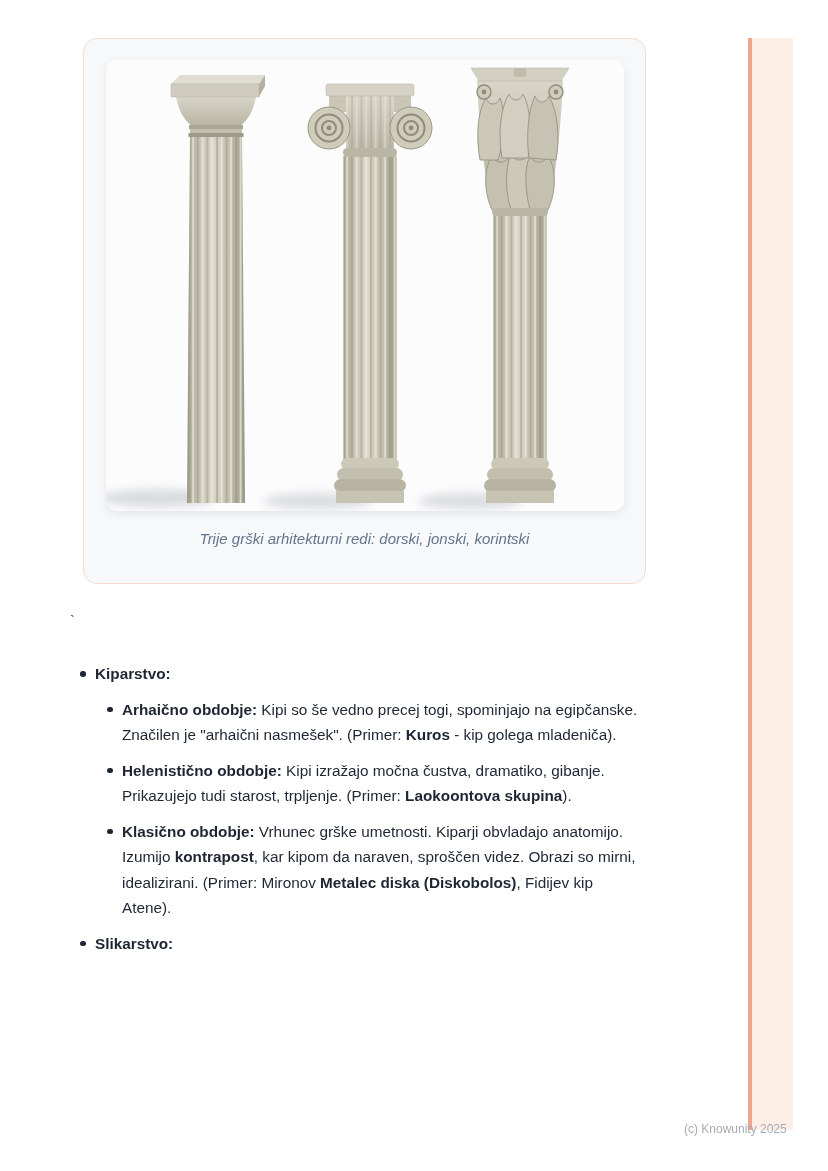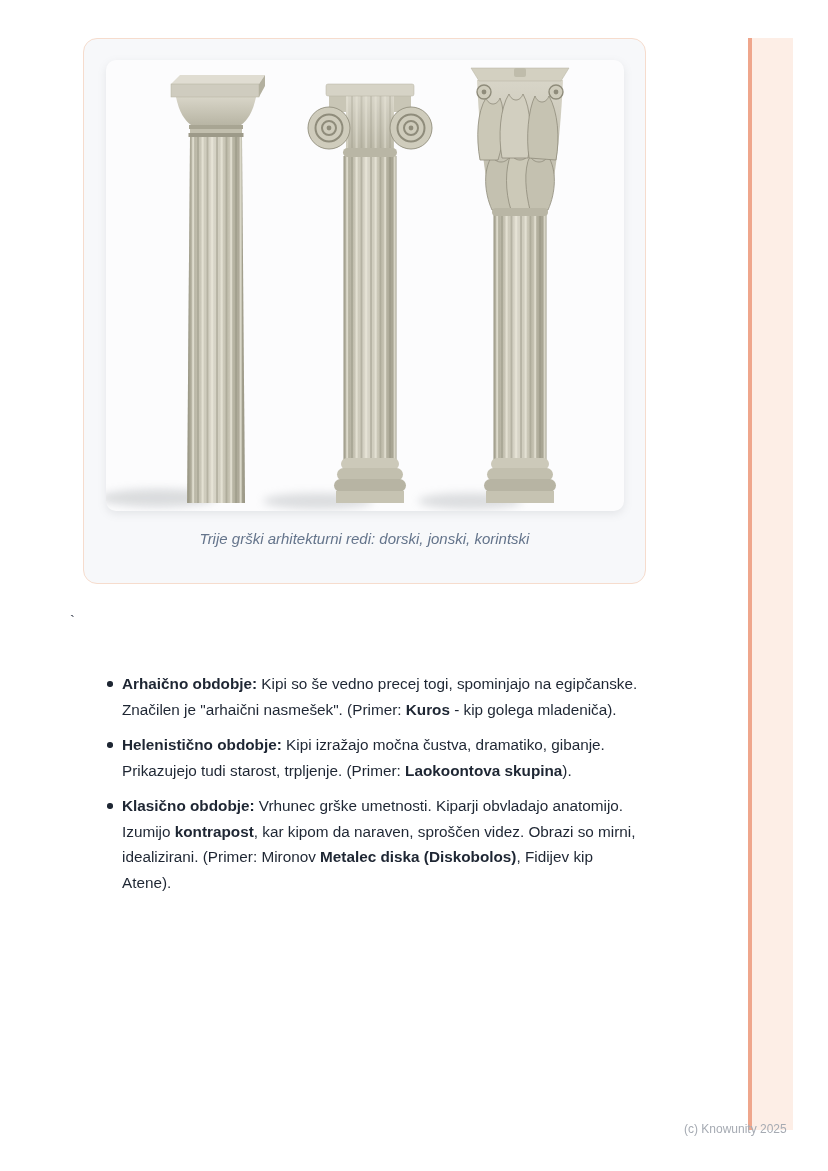--- a/index.html
+++ b/index.html
@@ -152,20 +152,24 @@
     </svg>
   </div>
   <div class="figure-caption">Trije grški arhitekturni redi: dorski, jonski, korintski</div>
 </div>
 
 <div class="stray">`</div>
 
 <div class="content" id="content-root">
     <ul class="lvl1">
       <li>
+        <div class="row">
+          <span class="bullet disc"></span>
+          <div class="txt"><span class="b">Kiparstvo:</span></div>
+        </div>
         <ul class="lvl2">
           <li>
             <div class="row">
               <span class="bullet disc"></span>
               <div class="txt"><span class="b">Arhaično obdobje:</span><span> Kipi so še vedno precej togi, spominjajo na egipčanske. Značilen je "arhaični nasmešek". (Primer: </span><span class="b">Kuros</span><span> - kip golega mladeniča).</span></div>
             </div>
           </li>
           <li>
             <div class="row">
               <span class="bullet disc"></span>
@@ -174,20 +178,24 @@
           </li>
           <li>
             <div class="row">
               <span class="bullet disc"></span>
               <div class="txt"><span class="b">Klasično obdobje:</span><span> Vrhunec grške umetnosti. Kiparji obvladajo anatomijo. Izumijo </span><span class="b">kontrapost</span><span>, kar kipom da naraven, sproščen videz. Obrazi so mirni, idealizirani. (Primer: Mironov </span><span class="b">Metalec diska (Diskobolos)</span><span>, Fidijev kip Atene).</span></div>
             </div>
           </li>
         </ul>
       </li>
       <li>
+        <div class="row">
+          <span class="bullet disc"></span>
+          <div class="txt"><span class="b">Slikarstvo:</span></div>
+        </div>
         <ul class="lvl2">
           <li>
             <ul class="lvl3">
             </ul>
           </li>
         </ul>
       </li>
     </ul>
   </div>
 

